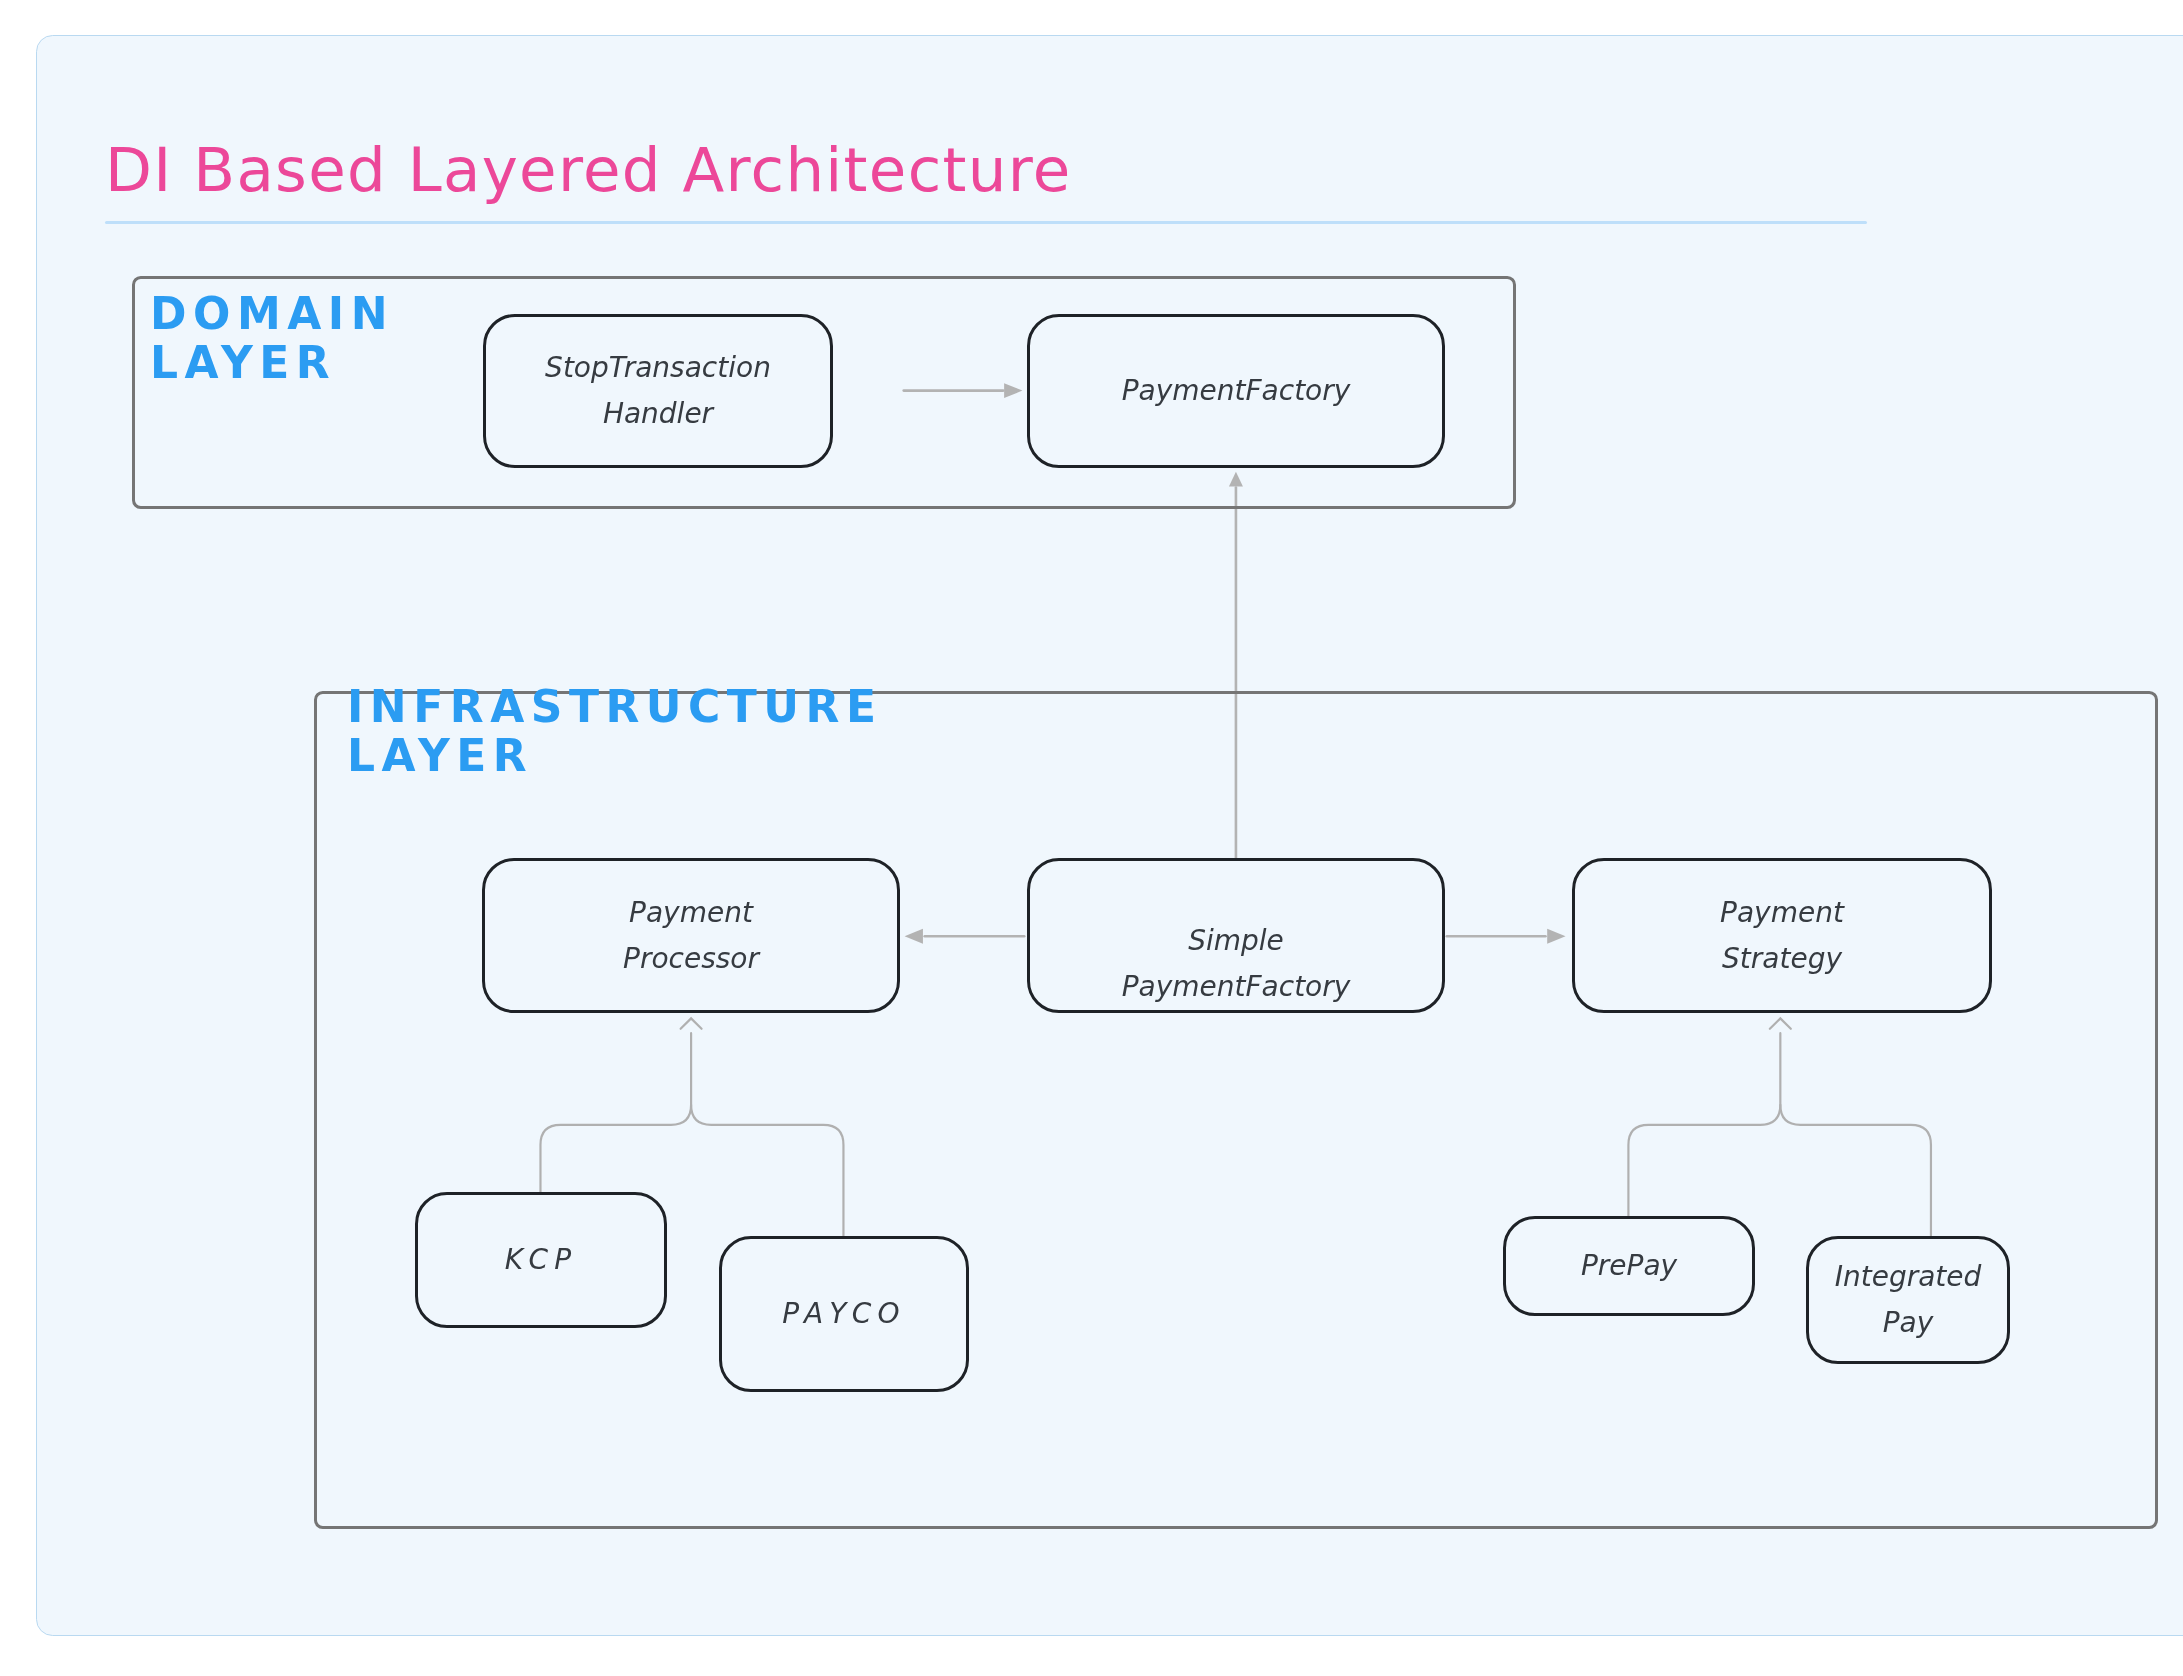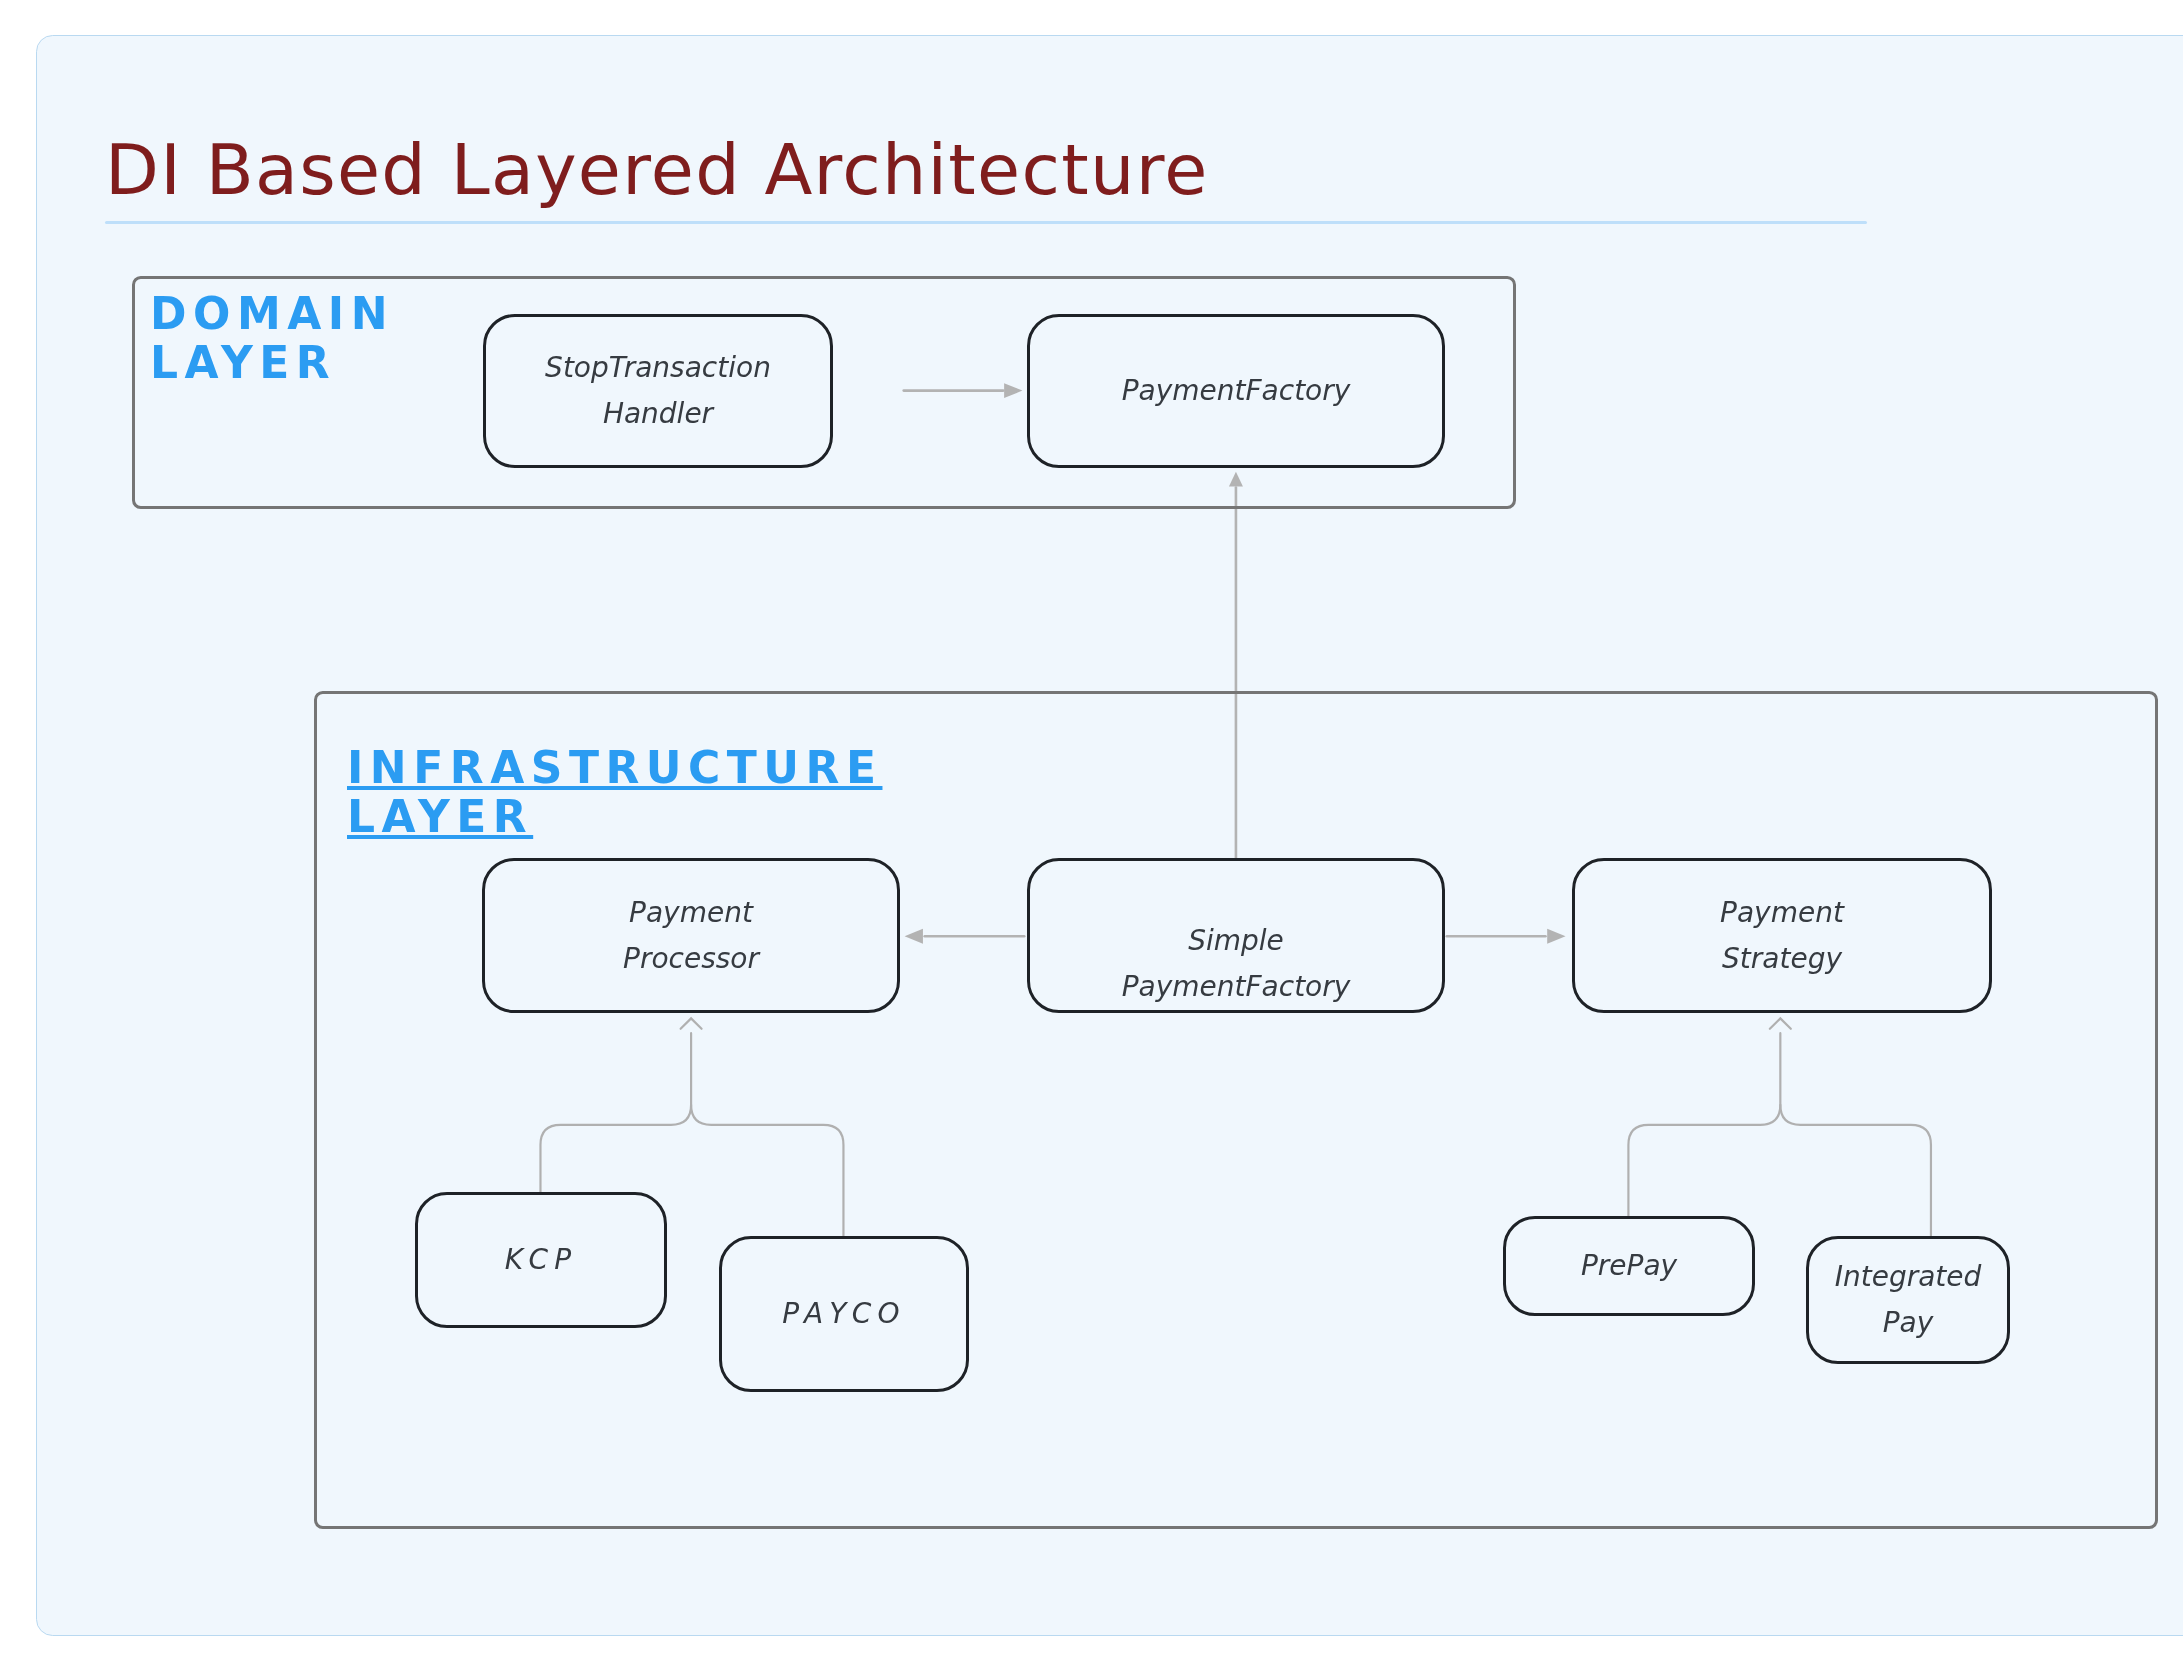--- a/index.html
+++ b/index.html
@@ -19,24 +19,24 @@
     width: 2270px; height: 1601px;
     background: #f0f7fd;
     border: 1.7px solid #b9d9f1;
     border-radius: 16.6px;
     box-sizing: border-box;
   }
 
   .title {
     position: absolute;
     left: 105px; top: 135px;
-    font-size: 70px;
+    font-size: 61px;
     line-height: 70px;
     font-weight: 500;
-    color: #7f1d1d;
+    color: #ec4899;
     letter-spacing: 1.3px;
     white-space: nowrap;
     z-index: 3;
   }
   .title-underline {
     position: absolute;
     left: 105px; top: 221px;
     width: 1762px; height: 3.1px;
     border-radius: 1.7px;
     background: #bedffa;
@@ -58,21 +58,21 @@
     position: absolute;
     font-size: 44px;
     line-height: 49px;
     font-weight: bold;
     letter-spacing: 6.5px;
     color: #2b9cf2;
     white-space: pre-line;
     z-index: 3;
   }
   .layer-label.domain { left: 150px; top: 289px; }
-  .layer-label.infrastructure { left: 347px; top: 743px; text-decoration: underline; }
+  .layer-label.infrastructure { left: 347px; top: 682px; }
 
   .node {
     position: absolute;
     border: 3.1px solid #1e2227;
     border-radius: 32px;
     box-sizing: border-box;
     background: #f0f7fd;
     display: flex;
     align-items: center;
     justify-content: center;

